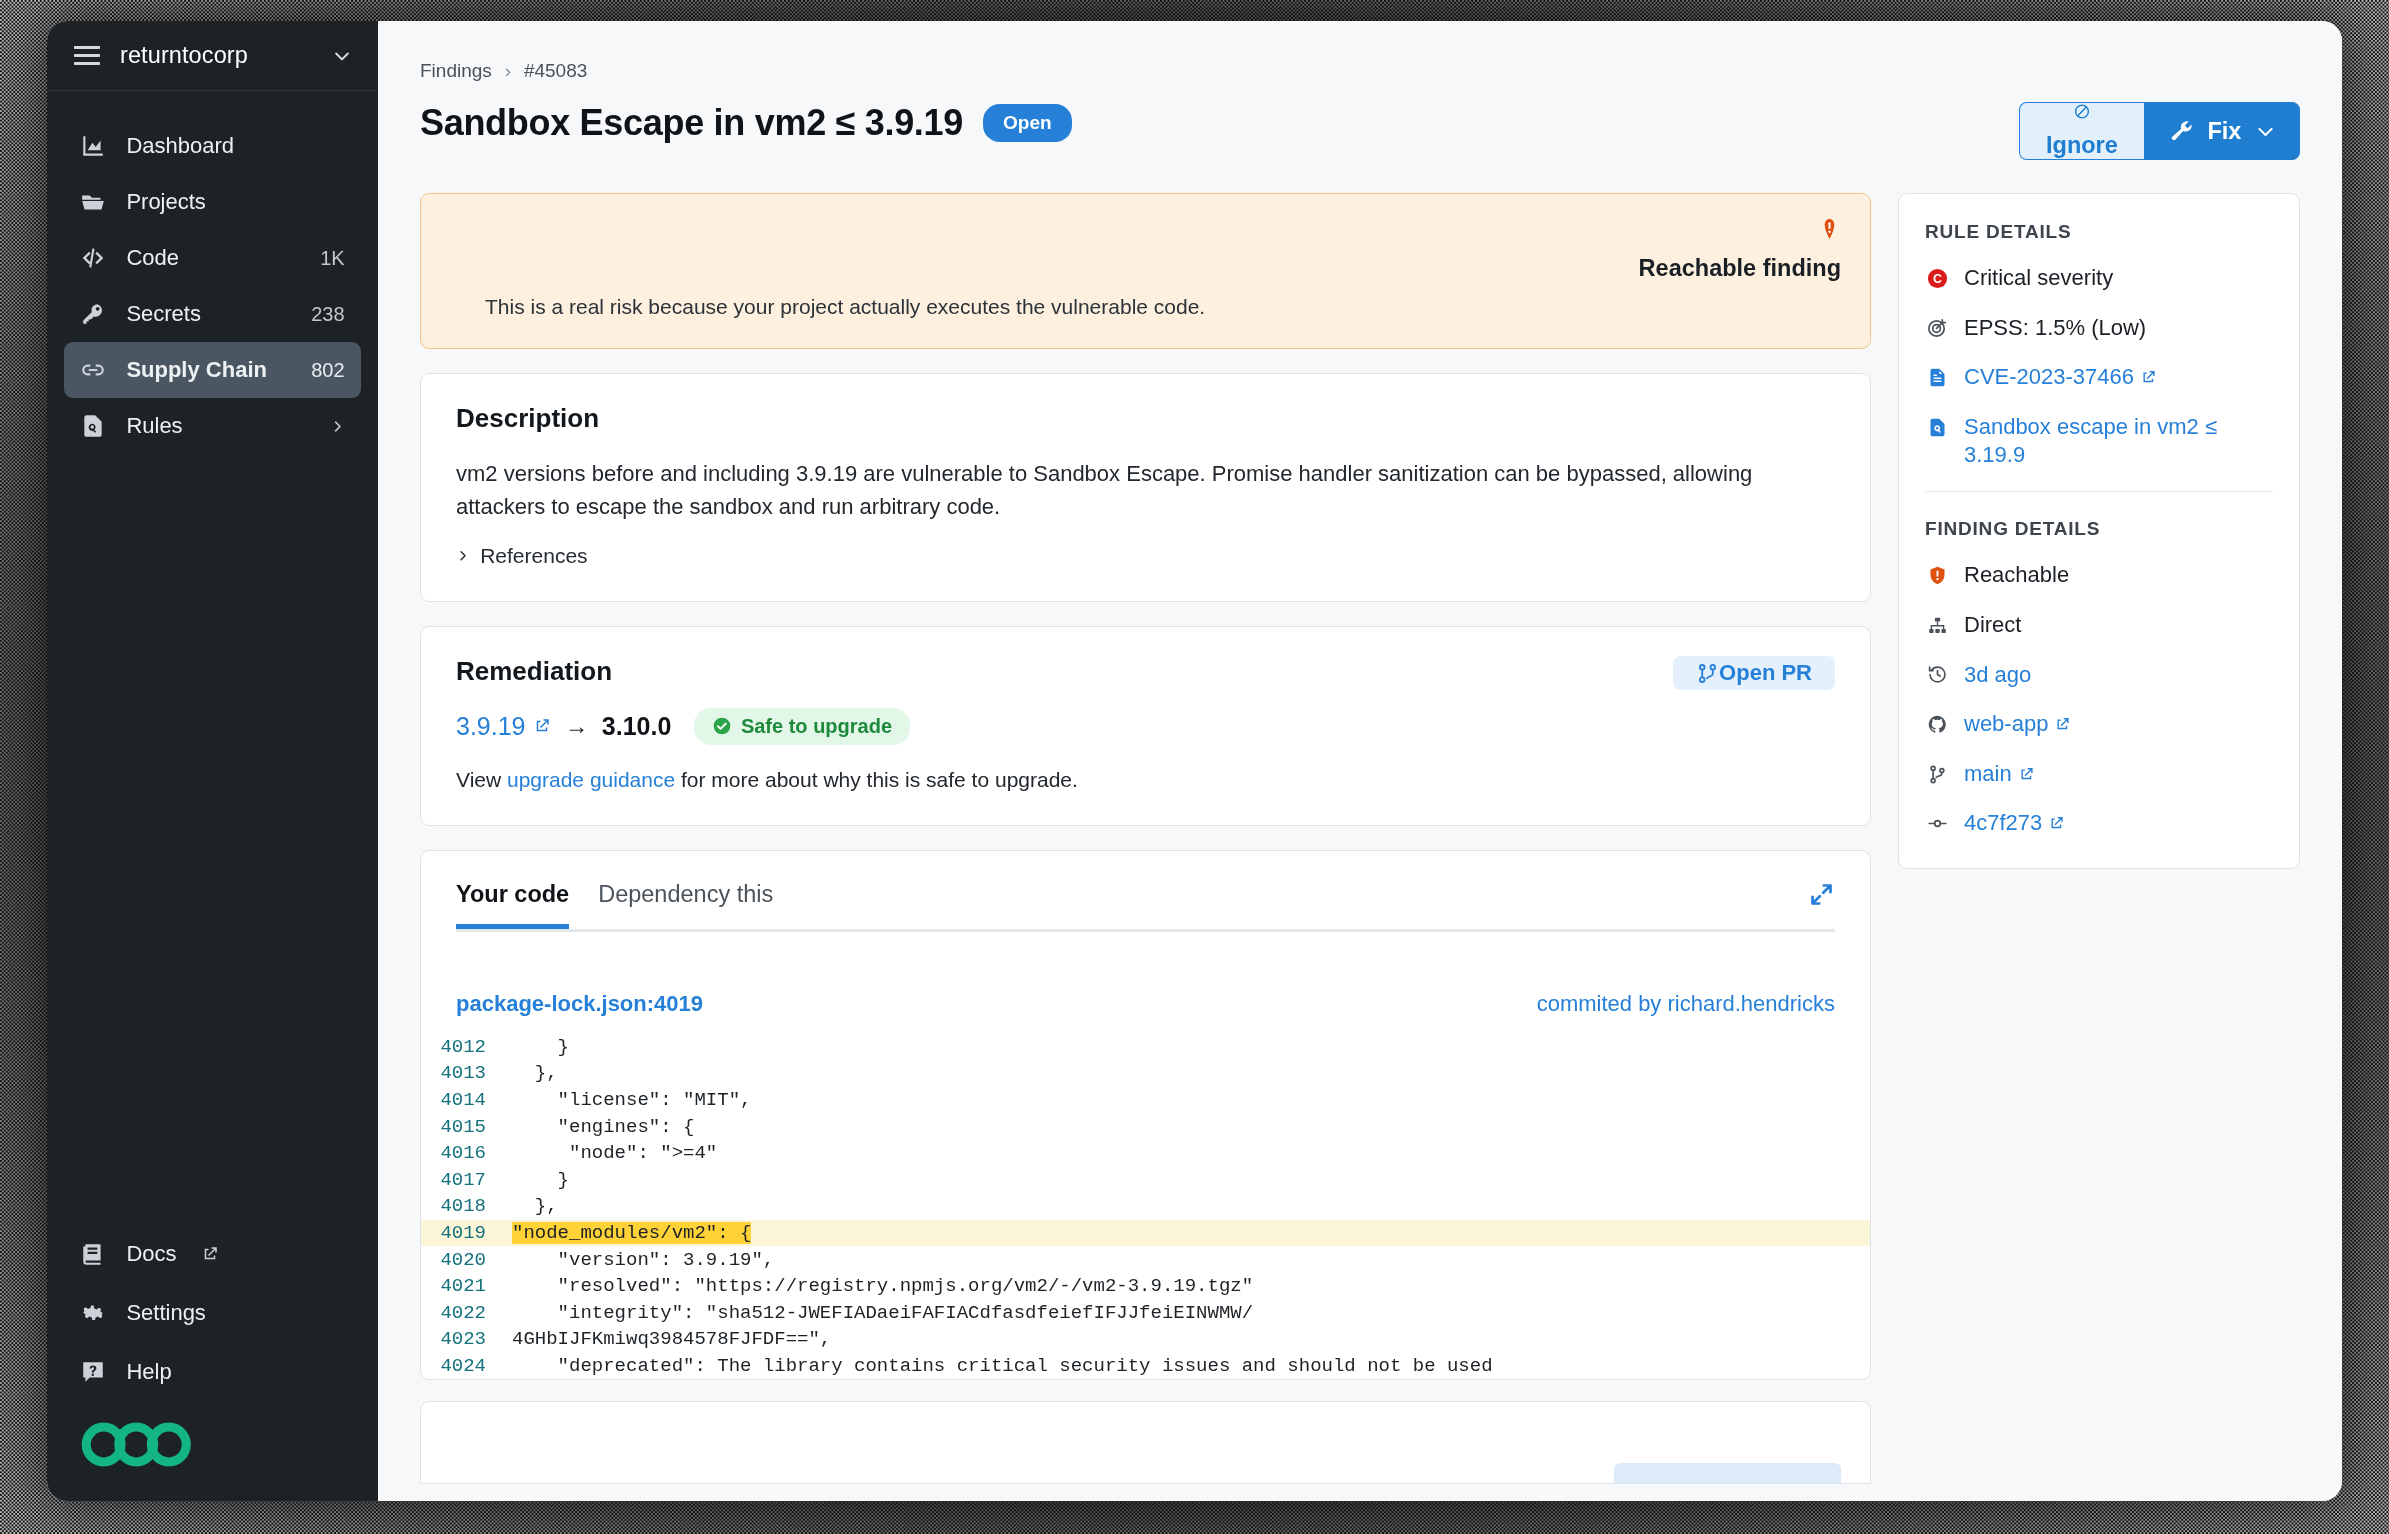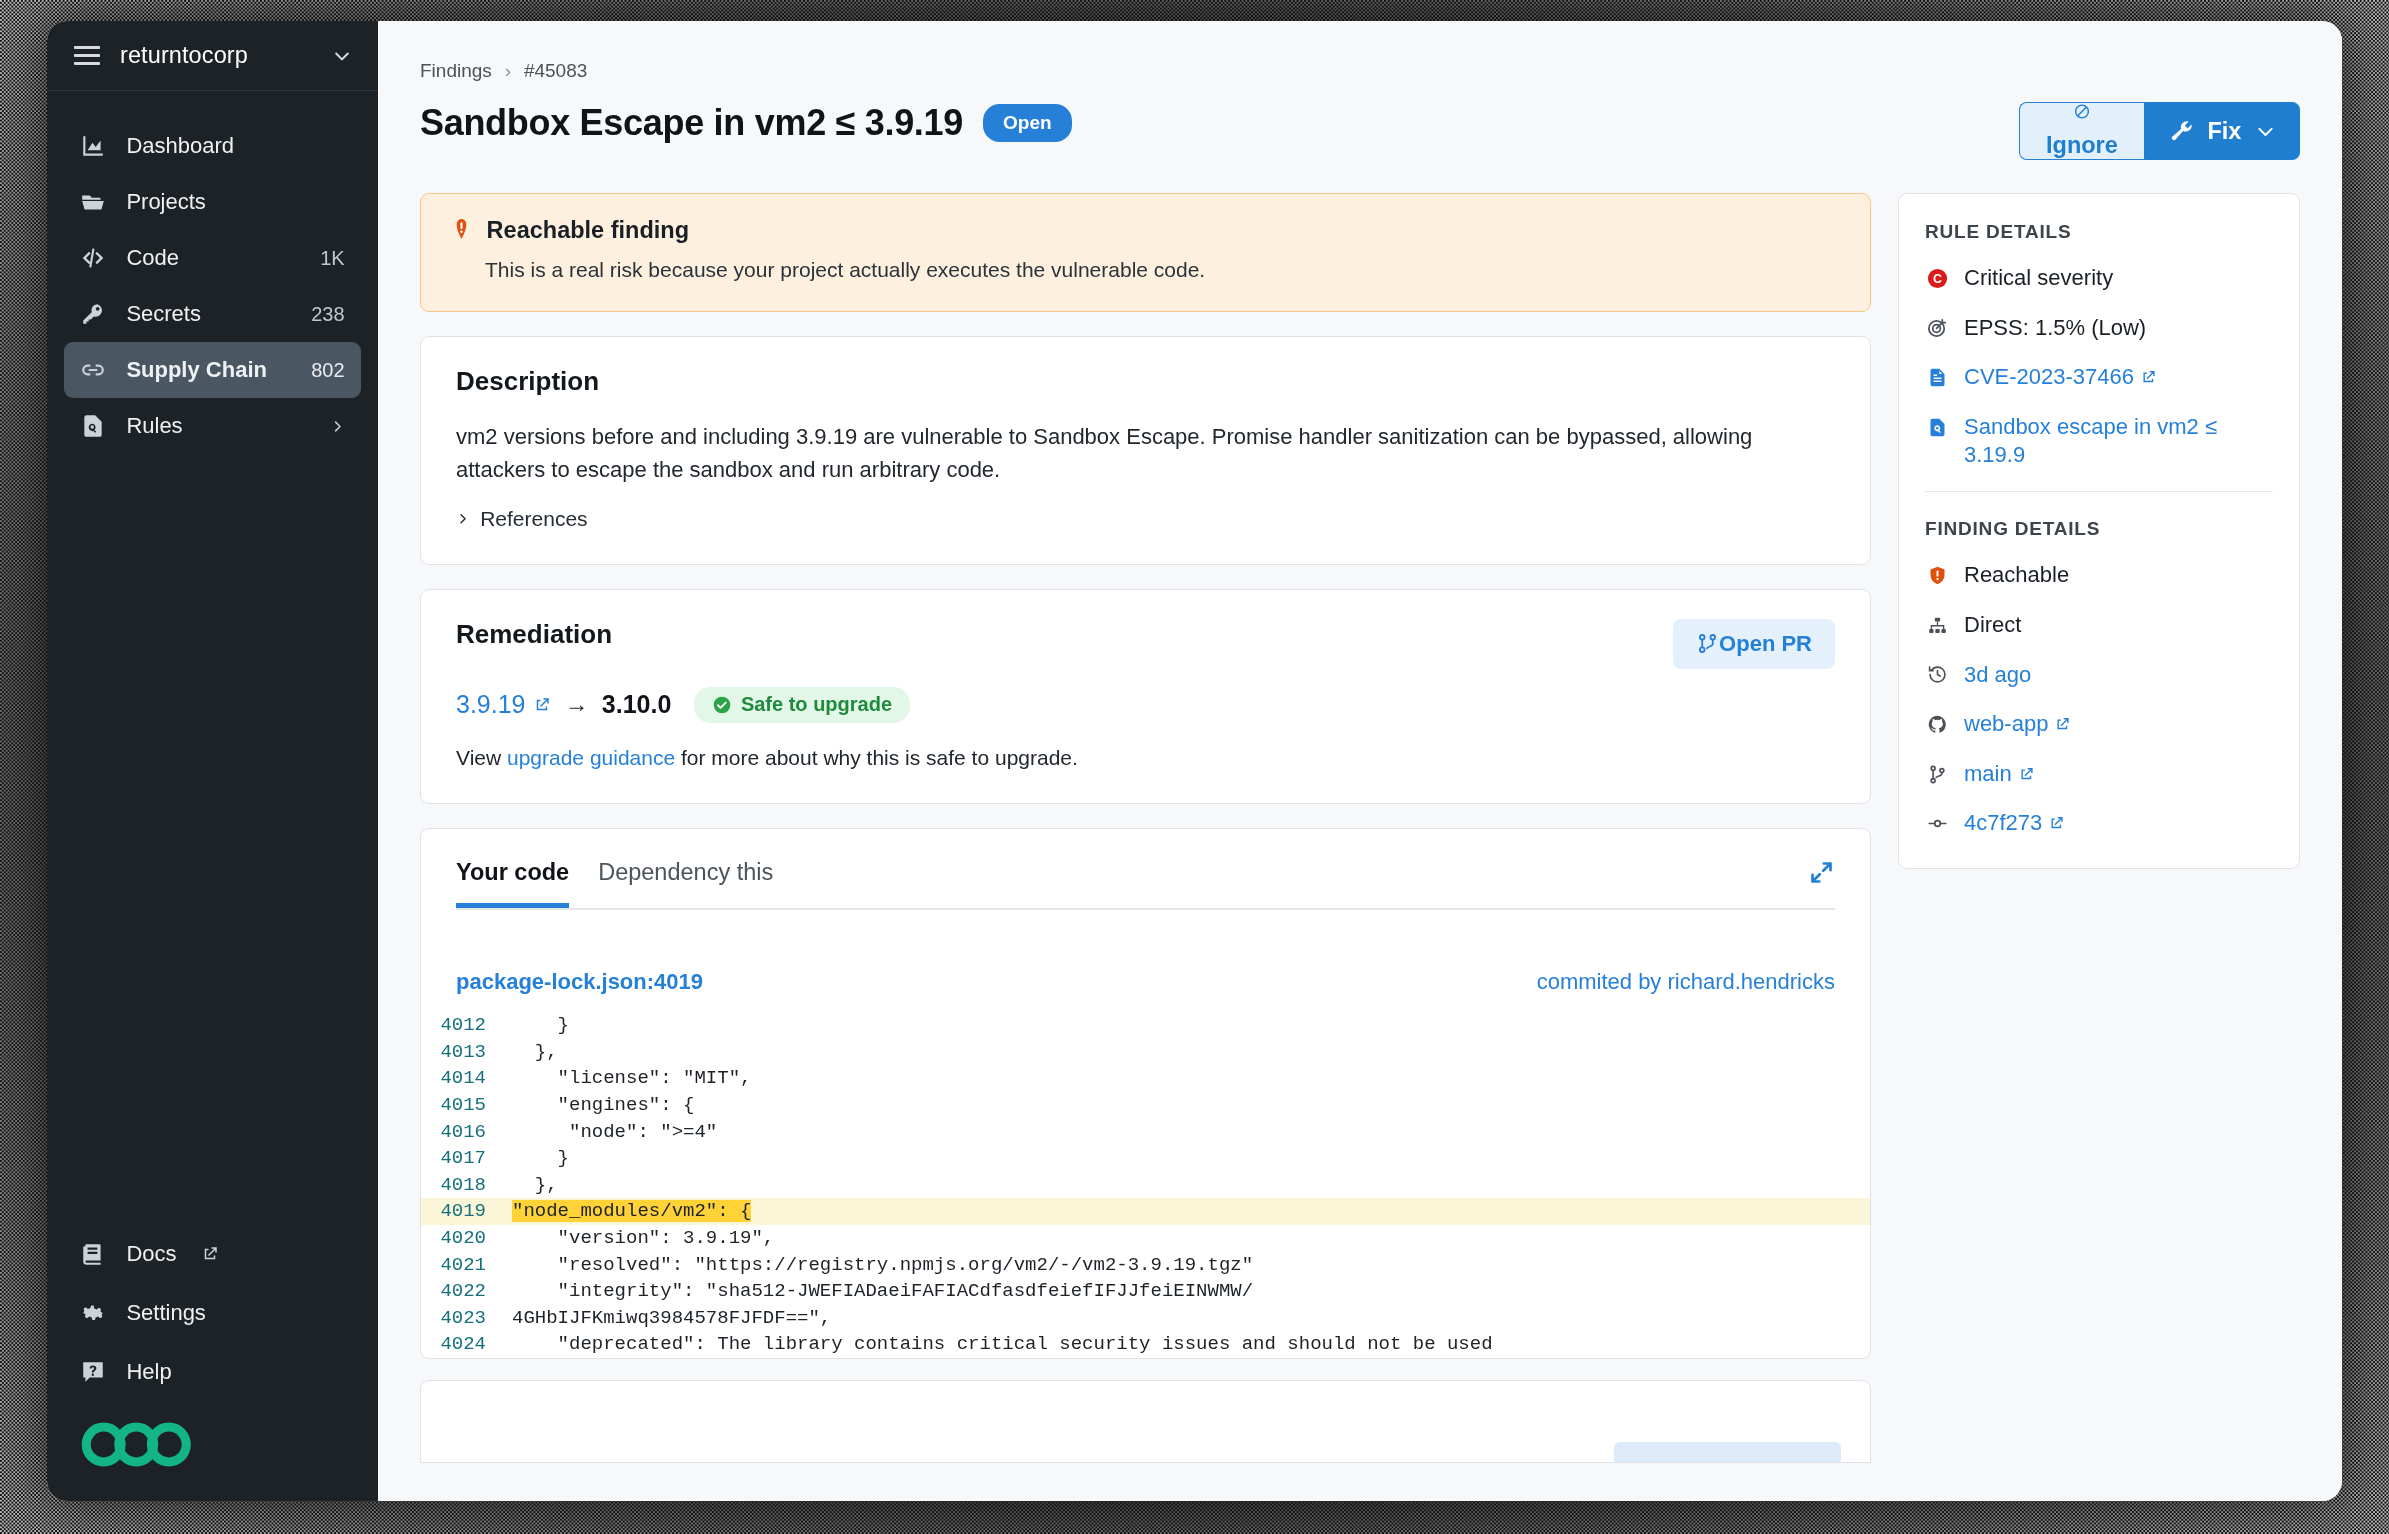--- a/index.html
+++ b/index.html
@@ -107,40 +107,40 @@
 
   .content-cols { display: flex; gap: 27px; align-items: flex-start; }
   .col-left { flex: 1; min-width: 0; }
   .col-right { width: 402px; flex: 0 0 402px; }
 
   
   .banner {
     background: #fdf0df; border: 1.5px solid #f6c58a;
     border-radius: 9px; padding: 23px 29px 29px 29px; margin-bottom: 24px;
   }
-  .banner-head { display: flex; align-items: flex-start; gap: 13.6px; margin-bottom: 13.6px; }
+  .banner-head { display: flex; align-items: flex-end; gap: 13.6px; margin-bottom: 13.6px; flex-direction: column; }
   .banner-title { font-size: 23.5px; font-weight: 700; color: #1a1f25; }
   .banner-text { font-size: 21px; color: #2c3239; padding-left: 35px; }
 
   .card {
     background: #fff; border: 1.5px solid #dfe3e8;
     border-radius: 9px; margin-bottom: 24px;
   }
   .card-pad { padding: 29px 35px 33px 35px; }
   .card-title { font-size: 26px; font-weight: 700; color: #13181d; margin-bottom: 23px; }
   .desc-text { font-size: 22px; line-height: 1.5; color: #22282e; margin-bottom: 21px; }
   .refs { display: flex; align-items: center; gap: 10.6px; font-size: 21px; color: #2a3views; color: #262c33; cursor: pointer; }
   .refs-chev { width: 13.6px; height: 13.6px; }
 
   
   .rem-head { display: flex; align-items: flex-start; justify-content: space-between; }
   .btn-openpr {
     display: flex; align-items: center; 
     background: #e4f1fc; color: #2680d8; border: none;
-    border-radius: 7.6px; padding: 12px 23px; font-size: 22px; font-weight: 700;
+    border-radius: 7.6px; padding: 4px 23px; font-size: 22px; font-weight: 700;
     cursor: pointer;
   }
   .ver-row { display: flex; align-items: center; gap: 13.6px; margin: 18px 0 23px 0; }
   .ver-old { font-size: 25px; color: #2680d8; display: flex; align-items: center; gap: 7.6px; }
   .ver-arrow { font-size: 23.5px; color: #1a1f25; }
   .ver-new { font-size: 25px; font-weight: 700; color: #101418; }
   .safe-badge {
     display: flex; align-items: center; gap: 9px;
     background: #e3f7e8; color: #1e8a3c; border-radius: 16.7px;
     padding: 6.8px 18px; font-size: 20px; font-weight: 700; margin-left: 9px;

